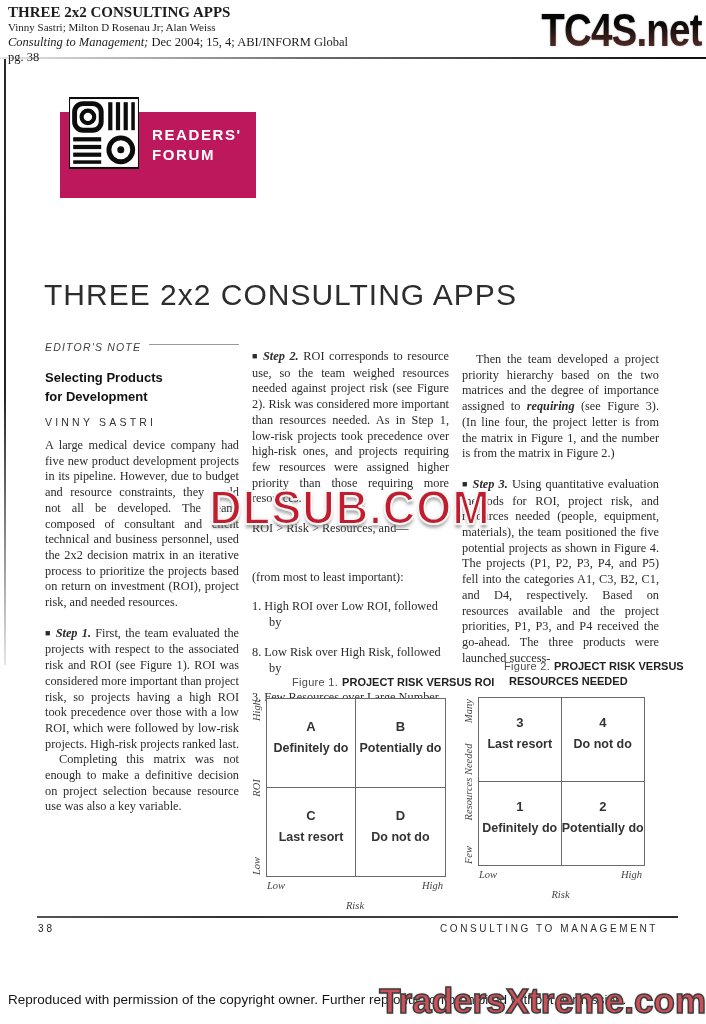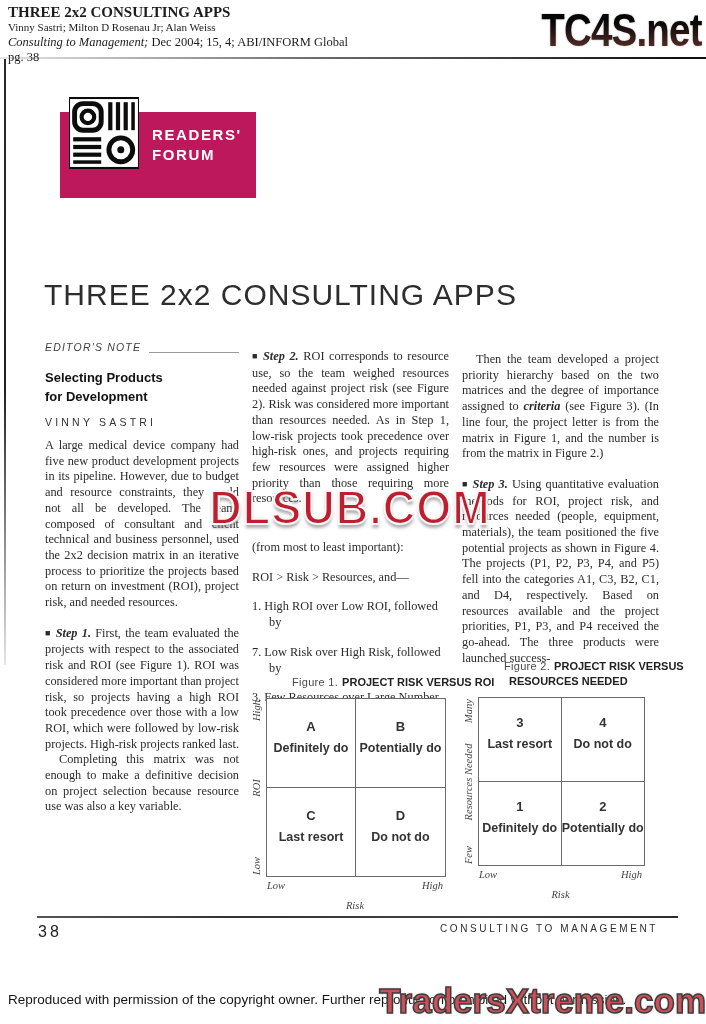--- a/index.html
+++ b/index.html
@@ -41,21 +41,21 @@
 
   
   .art-title{left:44px;top:278px;font-size:30px;font-weight:400;letter-spacing:1px;color:#2d2d2d;}
 
   
   .col{position:absolute;width:194px;}
   .col-left{left:45px;top:341px;}
   .col-mid{left:252px;top:349px;width:197px;}
   .col-right{left:462px;top:352px;width:197px;}
 
-  .ed-row{display:flex;align-items:flex-end;gap:8px;}
+  .ed-row{display:flex;align-items:flex-start;gap:8px;}
   .ed-label{font-style:italic;font-size:10.5px;letter-spacing:1.2px;color:#3e3e3e;white-space:nowrap;}
   .ed-rule{flex:1;border-top:1px solid #9a9a9a;margin-top:3px;}
   .ed-box{margin-top:6px;border:1.5px solid #3f3f3f;padding:9px 10px 10px 11px;
     font-style:italic;font-weight:600;font-size:11px;line-height:18px;color:#1f1f1f;text-align:justify;}
 
   .sec-heading{margin-top:15px;font-weight:700;font-size:13px;line-height:19px;color:#111;}
   .byline{margin-top:10px;font-size:10.5px;letter-spacing:3.2px;color:#333;}
 
   .body-p{margin:10px 0 0;text-align:justify;
     font-family:"Liberation Serif",serif;font-size:12.3px;line-height:15.7px;color:#2b2b2b;}
@@ -97,21 +97,21 @@
     font-size:10.5px;color:#444;}
   .fig1 .xaxis{margin-left:16px;width:178px;}
   .fig2 .xaxis{margin-left:16px;width:165px;}
   .x-left{position:absolute;left:1px;top:3px;}
   .x-right{position:absolute;right:1px;top:3px;}
   .x-mid{position:absolute;left:50%;transform:translateX(-50%);top:23px;}
 
   
   .foot-rule{left:37px;top:916px;width:641px;height:2px;
     background:linear-gradient(to right,#555,#333 30%,#444 70%,#2e2e2e);}
-  .foot-page{left:38px;top:923px;font-size:16px;letter-spacing:3px;color:#222;}
+  .foot-page{left:38px;top:923px;font-size:10px;letter-spacing:3px;color:#222;}
   .foot-journal{right:48px;top:923px;font-size:10px;letter-spacing:2.6px;color:#2e2e2e;}
   .permission{left:8px;top:992px;font-size:13.5px;color:#161616;white-space:nowrap;}
 </style>
 </head>
 <body>
 
 <div class="abs citation">
   <div class="cit-title">THREE 2x2 CONSULTING APPS</div>
   <div class="cit-authors">Vinny Sastri; Milton D Rosenau Jr; Alan Weiss</div>
   <div class="cit-journal"><span class="it">Consulting to Management;</span><span> Dec 2004; 15, 4; ABI/INFORM Global</span></div>
@@ -163,31 +163,31 @@
     <div>for Development</div>
   </div>
   <div class="byline">VINNY SASTRI</div>
   <p class="body-p">A large medical device company had five new product development projects in its pipeline. However, due to budget and resource constraints, they could not all be developed. The team, composed of consultant and client technical and business personnel, used the 2x2 decision matrix in an iterative process to prioritize the projects based on return on investment (ROI), project risk, and needed resources.</p>
   <p class="body-p step"><span class="bullet">■</span><span class="step-label">Step 1.</span><span> First, the team evaluated the projects with respect to the associated risk and ROI (see Figure 1). ROI was considered more important than project risk, so projects having a high ROI took precedence over those with a low ROI, which were followed by low-risk projects. High-risk projects ranked last.</span></p>
   <p class="body-p indent">Completing this matrix was not enough to make a definitive decision on project selection because resource use was also a key variable.</p>
 </div>
 
 <div class="col col-mid">
   <p class="body-p step" style="margin-top:0;"><span class="bullet">■</span><span class="step-label">Step 2.</span><span> ROI corresponds to resource use, so the team weighed resources needed against project risk (see Figure 2). Risk was considered more important than resources needed. As in Step 1, low-risk projects took precedence over high-risk ones, and projects requiring few resources were assigned higher priority than those requiring more resources.</span></p>
+  <p class="body-p prio-line">ROI &gt; Risk &gt; Resources, and—</p>
   <p class="body-p partial-line">(from most to least important):</p>
-  <p class="body-p prio-line">ROI &gt; Risk &gt; Resources, and—</p>
   <ul class="num-list">
     <li>1. High ROI over Low ROI, followed by</li>
-    <li>7. Low Risk over High Risk, followed by</li>
+    <li>8. Low Risk over High Risk, followed by</li>
     <li>3.  Few Resources over Large Number of Resources</li>
   </ul>
 </div>
 
 <div class="col col-right">
-  <p class="body-p first-indent" style="margin-top:0;"><span>Then the team developed a project priority hierarchy based on the two matrices and the degree of importance assigned to </span><span class="step-label">criteria</span><span> (see Figure 3). (In line four, the project letter is from the matrix in Figure 1, and the number is from the matrix in Figure 2.)</span></p>
+  <p class="body-p first-indent" style="margin-top:0;"><span>Then the team developed a project priority hierarchy based on the two matrices and the degree of importance assigned to </span><span class="step-label">requiring</span><span> (see Figure 3). (In line four, the project letter is from the matrix in Figure 1, and the number is from the matrix in Figure 2.)</span></p>
   <p class="body-p step"><span class="bullet">■</span><span class="step-label">Step 3.</span><span> Using quantitative evaluation methods for ROI, project risk, and resources needed (people, equipment, materials), the team positioned the five potential projects as shown in Figure 4. The projects (P1, P2, P3, P4, and P5) fell into the categories A1, C3, B2, C1, and D4, respectively. Based on resources available and the project priorities, P1, P3, and P4 received the go-ahead. The three products were launched success-</span></p>
 </div>
 
 <div class="fig fig1">
   <div class="fig-caption"><span class="fig-label">Figure 1.</span><span>PROJECT RISK VERSUS ROI</span></div>
   <div class="matrix-wrap">
     <div class="yaxis">
       <span class="vlabel y-top">High</span>
       <span class="vlabel y-mid">ROI</span>
       <span class="vlabel y-bottom">Low</span>

